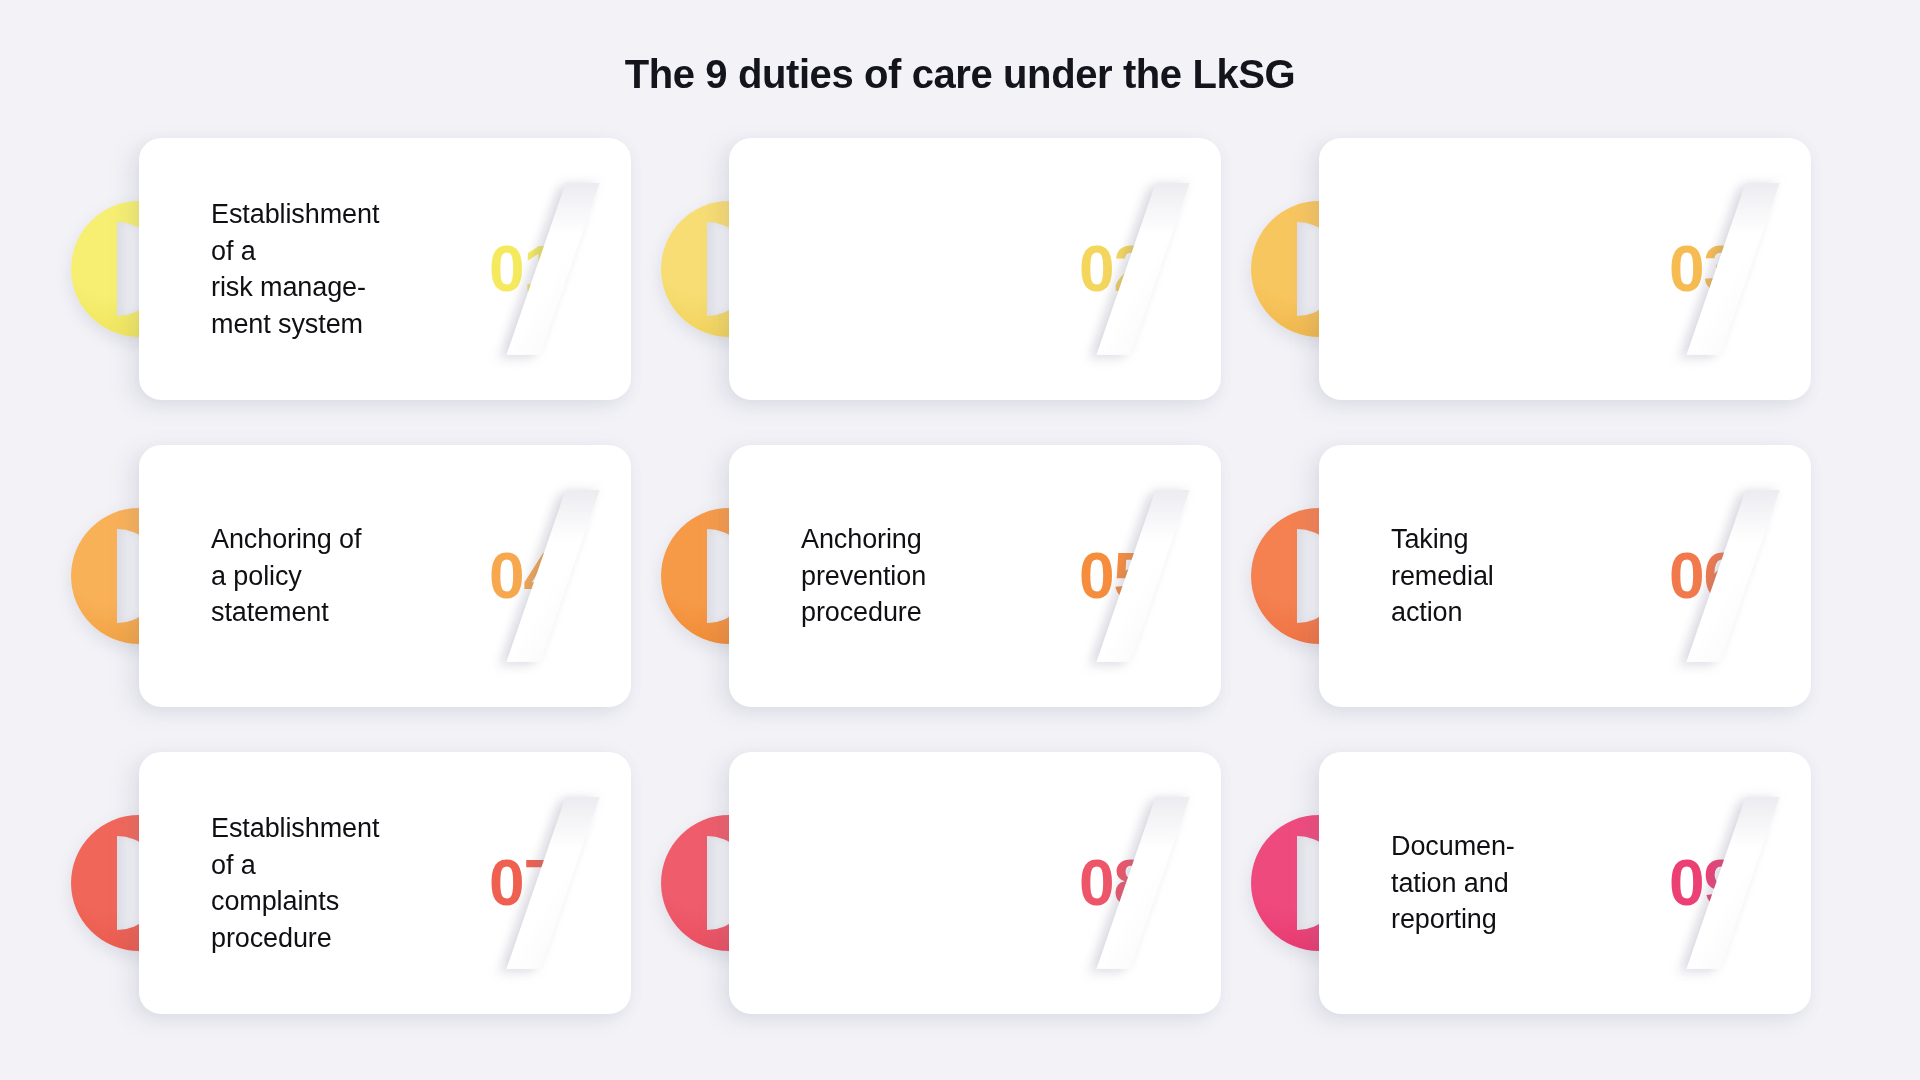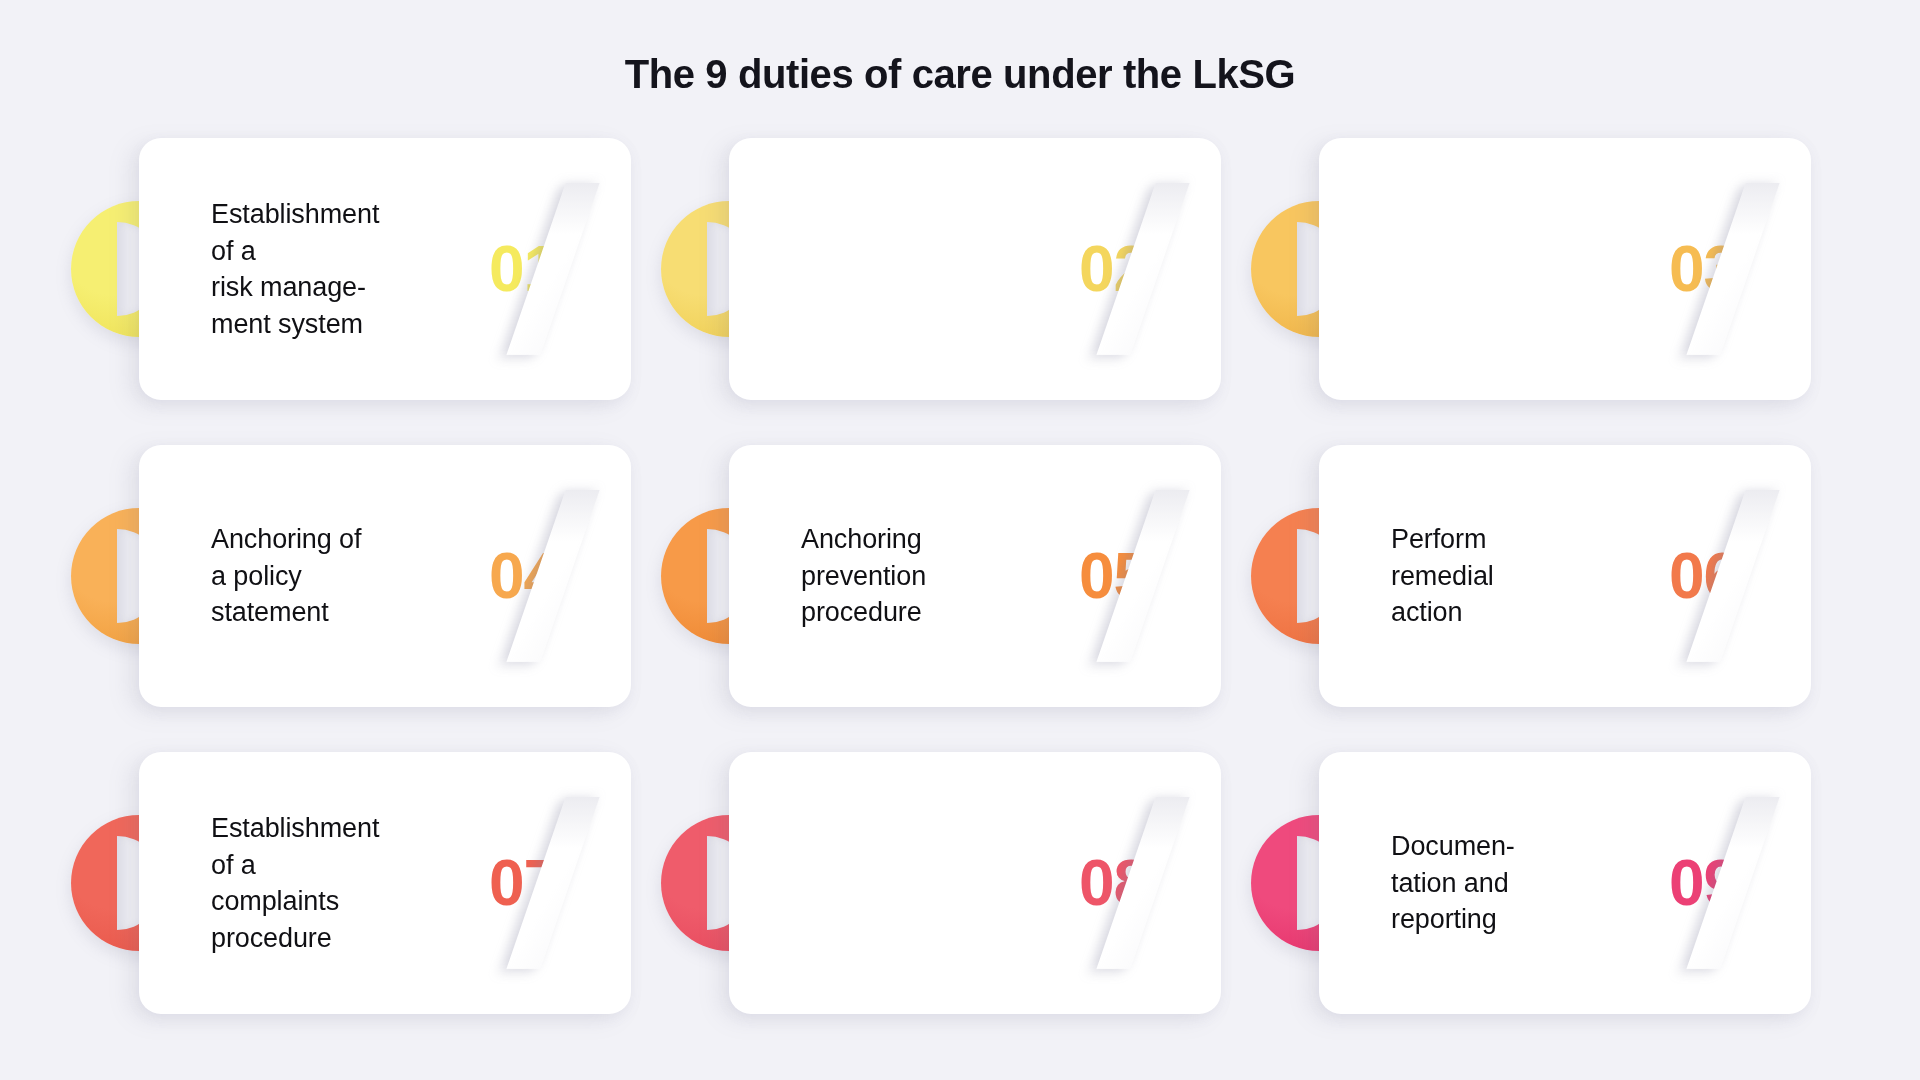--- a/index.html
+++ b/index.html
@@ -210,21 +210,21 @@
             <div class="num" style="color: rgb(246, 141, 61);">05</div>
             <div class="slash"></div>
             <div class="slash-tip"></div>
           </div>
         </div>
       </div>
       <div class="card-wrap">
         <div class="circle" style="background: radial-gradient(circle at 32% 30%, rgb(245, 128, 80) 0%, rgb(245, 128, 80) 40%, rgb(233, 104, 56) 100%); box-shadow: rgba(120, 120, 150, 0.18) 0px 6px 16px;"></div>
         <div style="position: absolute; left: -22px; top: 50%; transform: translateY(-50%); width: 44px; height: 94px; border-radius: 0px 48px 48px 0px; background: rgb(242, 242, 247); z-index: 1; box-shadow: rgba(120, 120, 150, 0.16) 6px 0px 10px inset;"></div>
         <div class="card">
-          <div class="card-text">Perform
+          <div class="card-text">Taking
 remedial
 action</div>
           <div class="num-block">
             <div class="num" style="color: rgb(242, 121, 75);">06</div>
             <div class="slash"></div>
             <div class="slash-tip"></div>
           </div>
         </div>
       </div>
       <div class="card-wrap">

